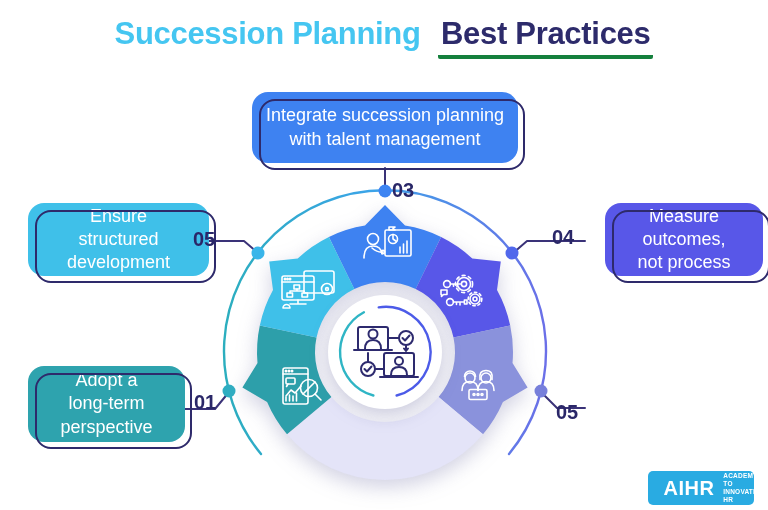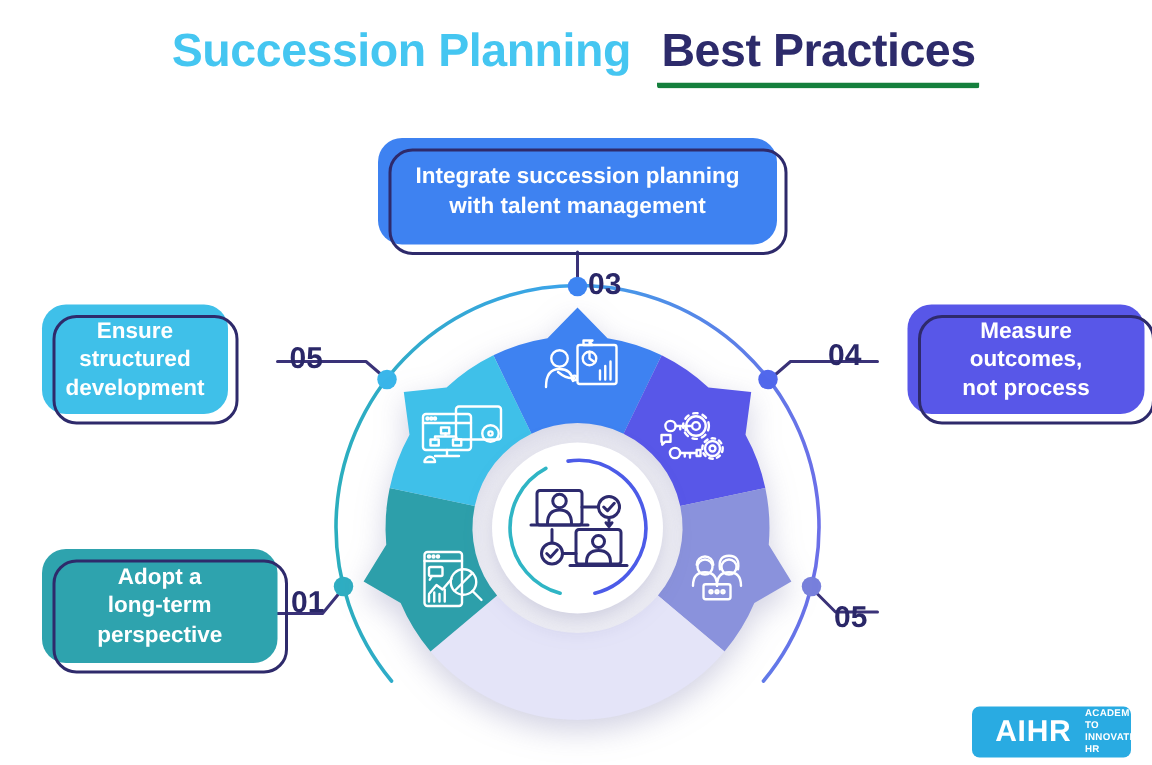--- a/index.html
+++ b/index.html
@@ -7,21 +7,21 @@
          font-family:"Liberation Sans",sans-serif;overflow:hidden;}
   .title{position:absolute;top:16px;left:0;width:100%;text-align:center;
          font-size:31px;font-weight:bold;letter-spacing:-0.3px;}
   .title .t1{color:#45C6F1;}
   .title .t2{color:#2D2B6B;display:inline-block;margin-left:9px;
              border-bottom:4px solid #15803d;padding:0 3px 3px 3px;border-radius:2px;}
   svg.layer{position:absolute;left:0;top:0;}
   .pbox{position:absolute;}
   .pbox .fill{position:absolute;inset:0;border-radius:16px;display:flex;
               align-items:center;justify-content:center;text-align:center;
-              color:#fff;font-weight:bold;font-size:15px;line-height:1.28;
+              color:#fff;font-weight:normal;font-size:18px;line-height:1.28;
               white-space:pre-line;}
   .pbox .brd{position:absolute;left:7px;top:7px;width:100%;height:100%;
              border:2.5px solid #2E2A6B;border-radius:16px;box-sizing:border-box;
              pointer-events:none;}
   .f01{background:#2EA3AE;} .f02{background:#3FC0E9;} .f03{background:#3E82F1;}
   .f04{background:#5857E8;} .f05{background:#7F88DD;}
   .num{position:absolute;font-size:20px;font-weight:bold;color:#2A2768;margin-top:12px;}
   .logo{position:absolute;left:648px;top:471px;width:106px;height:34px;
         background:#29ABE2;border-radius:5px;display:flex;align-items:center;
         justify-content:center;color:#fff;}
@@ -181,21 +181,21 @@
     <span class="t1">Succession Planning</span>
     <span class="t2">Best Practices</span>
   </div>
 
   <div class="pbox" style="left:252px;top:92px;width:266px;height:71px;">
     <div class="fill f03">Integrate succession planning
 with talent management</div>
     <div class="brd"></div>
   </div>
 
-  <div class="pbox" style="left:28px;top:203px;width:124px;height:73px;">
+  <div class="pbox" style="left:28px;top:203px;width:181px;height:73px;">
     <div class="fill f02">Ensure
 structured
 development</div>
     <div class="brd"></div>
   </div>
 
   <div class="pbox" style="left:28px;top:366px;width:157px;height:76px;">
     <div class="fill f01">Adopt a
 long-term
 perspective</div>

